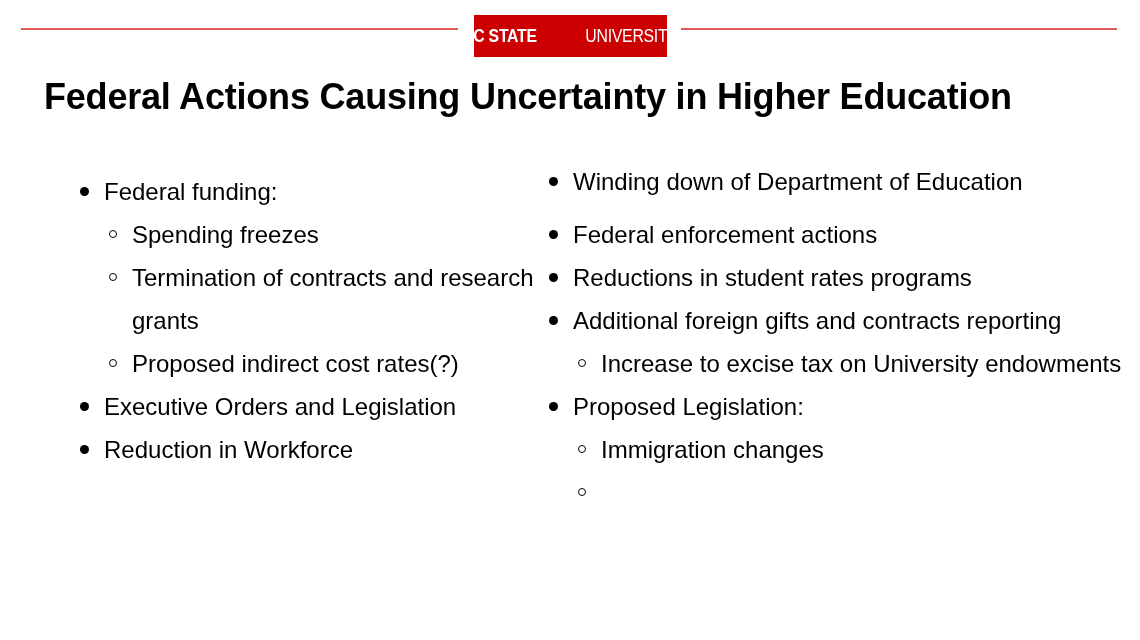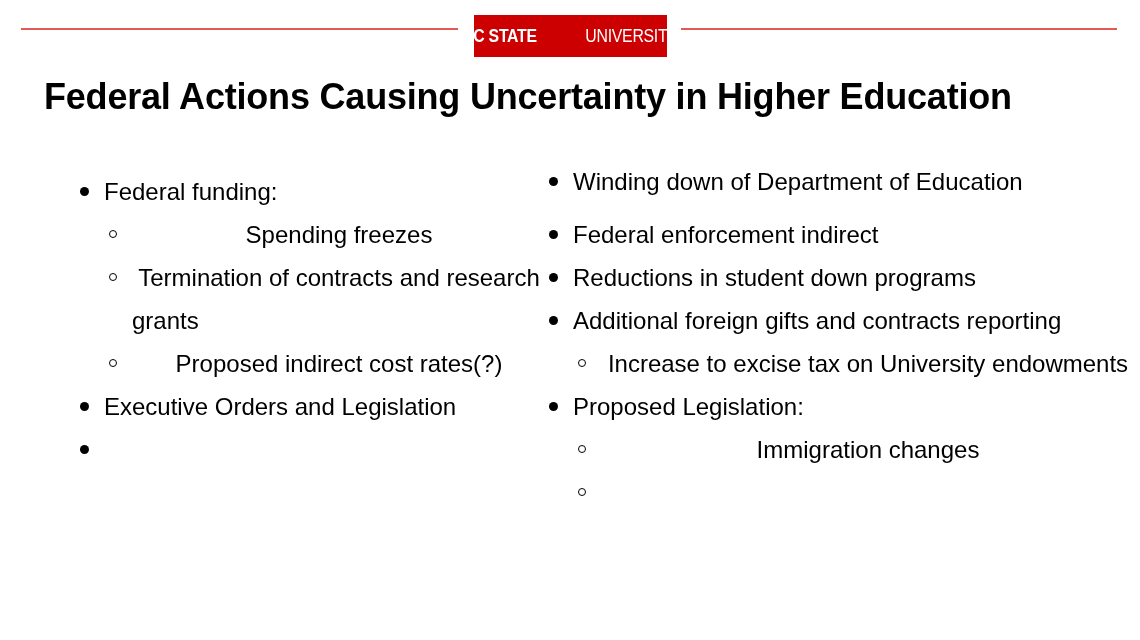--- a/index.html
+++ b/index.html
@@ -77,21 +77,21 @@
     }
     .lvl1 { padding-left: 28px; }
     .lvl1 .bullet {
       left: 4px;
       top: 17px;
       width: 9px;
       height: 9px;
       border-radius: 50%;
       background: #000;
     }
-    .lvl2 { padding-left: 56px; text-align: center; }
+    .lvl2 { padding-left: 56px; }
     .lvl2 .bullet {
       left: 33px;
       top: 17px;
       width: 8px;
       height: 8px;
       border-radius: 50%;
       border: 1.3px solid #000;
       box-sizing: border-box;
       background: transparent;
     }
@@ -127,36 +127,37 @@
   <div class="item lvl2">
     <span class="bullet"></span>
     <span>Proposed indirect cost rates(?)</span>
   </div>
   <div class="item lvl1">
     <span class="bullet"></span>
     <span>Executive Orders and Legislation</span>
   </div>
   <div class="item lvl1">
     <span class="bullet"></span>
+    <span>Reduction in Workforce</span>
   </div>
 </div>
 
 <div class="col col-right">
   <div class="item lvl1">
     <span class="bullet"></span>
     <span>Winding down of Department of Education</span>
   </div>
   <div class="gap"></div>
   <div class="item lvl1">
     <span class="bullet"></span>
-    <span>Federal enforcement indirect</span>
+    <span>Federal enforcement actions</span>
   </div>
   <div class="item lvl1">
     <span class="bullet"></span>
-    <span>Reductions in student down programs</span>
+    <span>Reductions in student rates programs</span>
   </div>
   <div class="item lvl1">
     <span class="bullet"></span>
     <span>Additional foreign gifts and contracts reporting</span>
   </div>
   <div class="item lvl2">
     <span class="bullet"></span>
     <span>Increase to excise tax on University endowments</span>
   </div>
   <div class="item lvl1">

